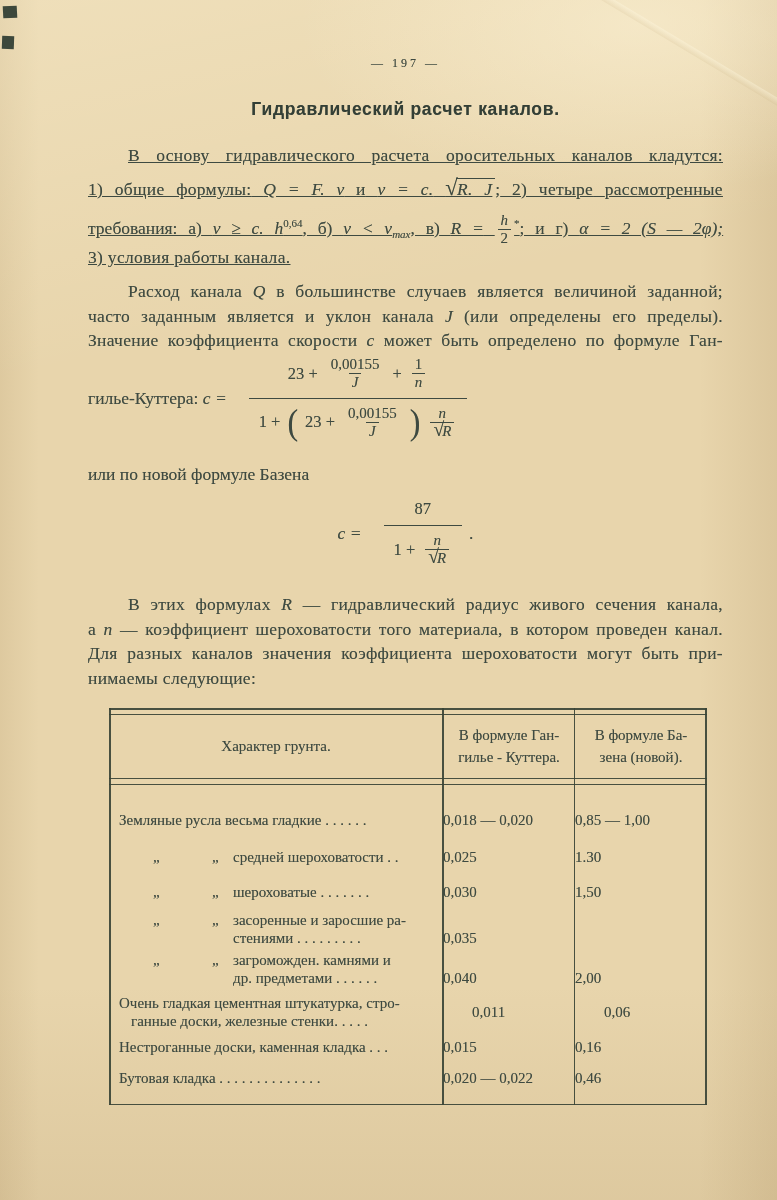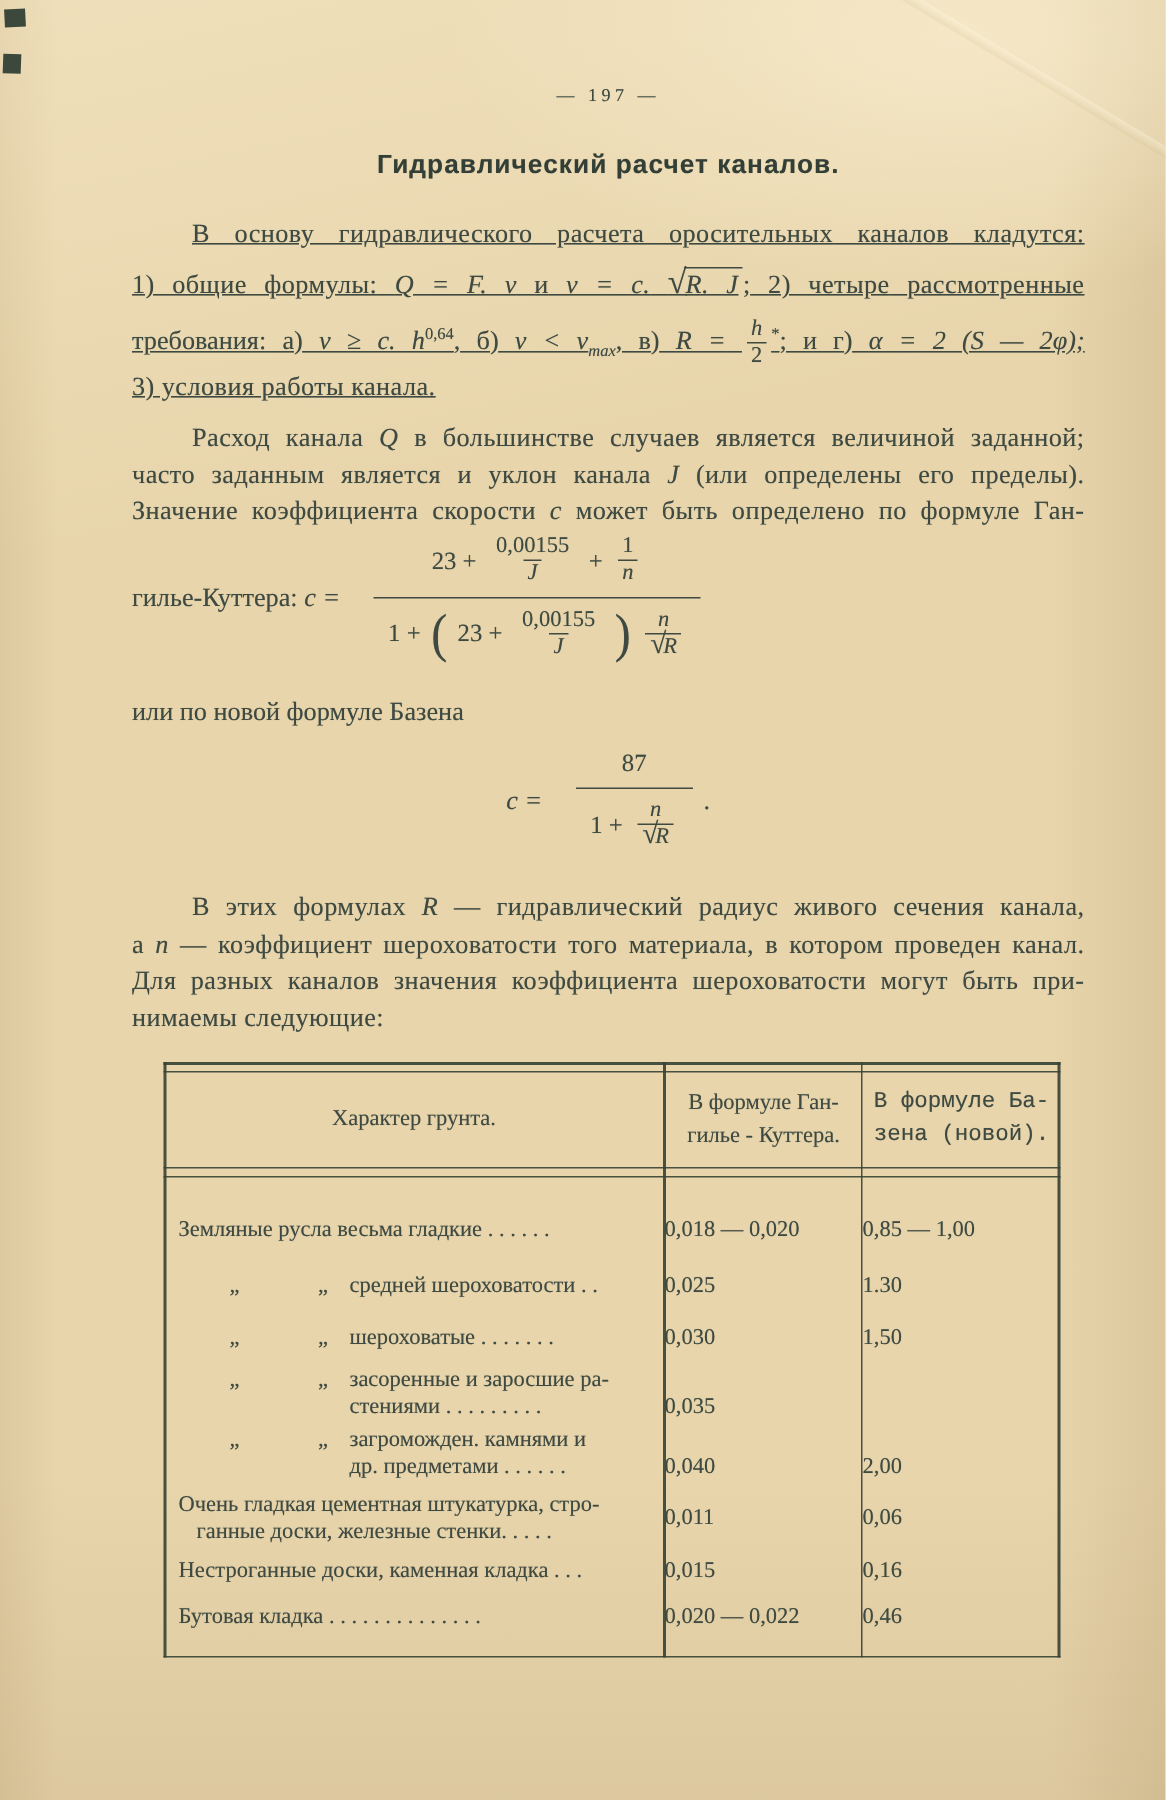--- a/index.html
+++ b/index.html
@@ -80,35 +80,35 @@
   .hlt1{top:0;border-top-width:2.4px;}
   .hlt2{top:6px;border-top-width:1.2px;}
   .hlh1{top:70px;border-top-width:1.2px;}
   .hlh2{top:76px;border-top-width:1.2px;}
   .hlb{top:396px;border-top-width:1.8px;}
 
   .th{position:absolute;top:8px;height:60px;display:flex;flex-direction:column;
     align-items:center;justify-content:center;line-height:22px;text-align:center;}
   .th1{left:0;width:334px;}
   .th2{left:334px;width:132px;}
-  .th3{left:466px;width:132px;font-family:Liberation Mono, monospace;}
+  .th3{left:466px;width:132px;}
 
   .trow{position:absolute;left:0;width:598px;display:grid;
     grid-template-columns:334px 132px 132px;line-height:18px;}
   .c1{position:relative;}
   .c2,.c3{}
   .dmark{position:absolute;top:0;}
   .d1{left:44px;}
   .d2{left:103px;}
   .lbl{display:block;}
   .ml{margin-left:124px;}
   .m10{margin-left:10px;}
   .ind2{padding-left:12px;}
   .off18{margin-top:18px;}
-  .off9{margin-top:9px;}
+  .off9{margin-top:9px;padding-left:29px;}
 </style>
 </head>
 <body>
 
 <div class="page">
   <div class="crease"></div>
   <div class="mark m1"></div>
   <div class="mark m2"></div>
 
   <div class="pageno">— 197 —</div>

